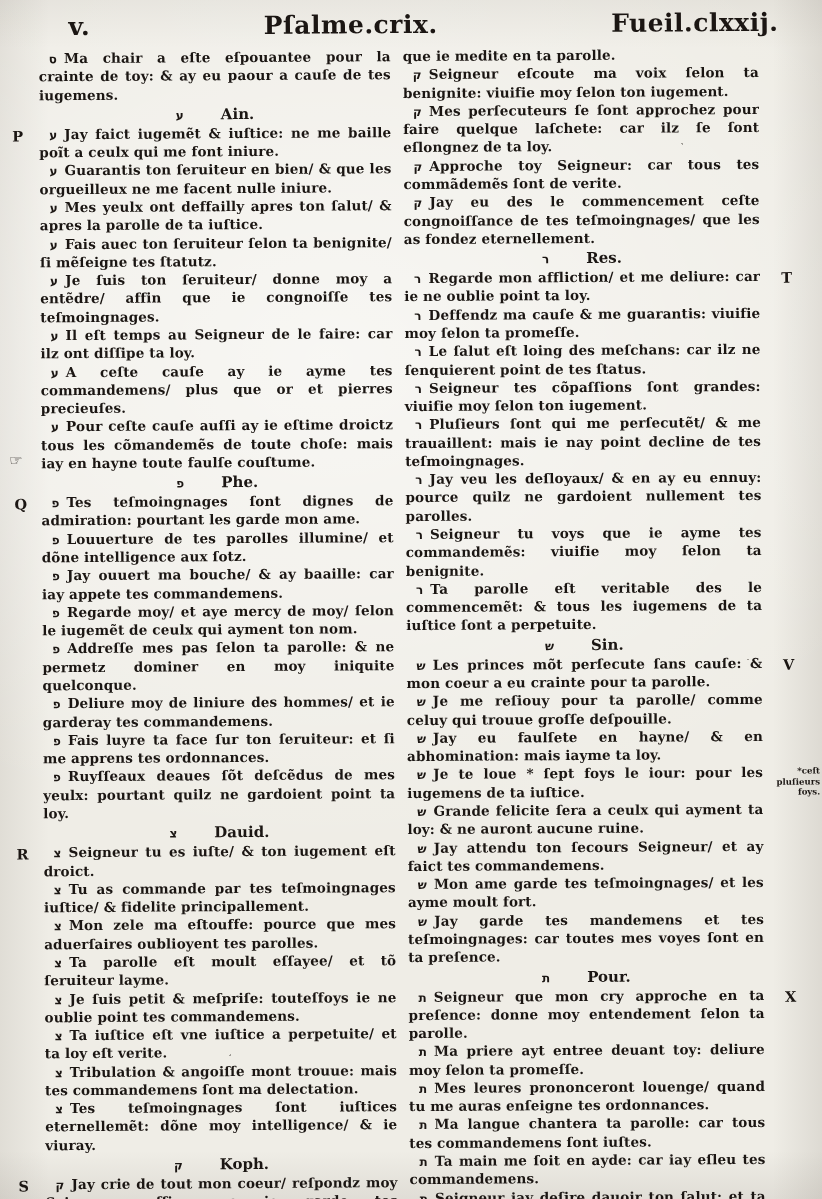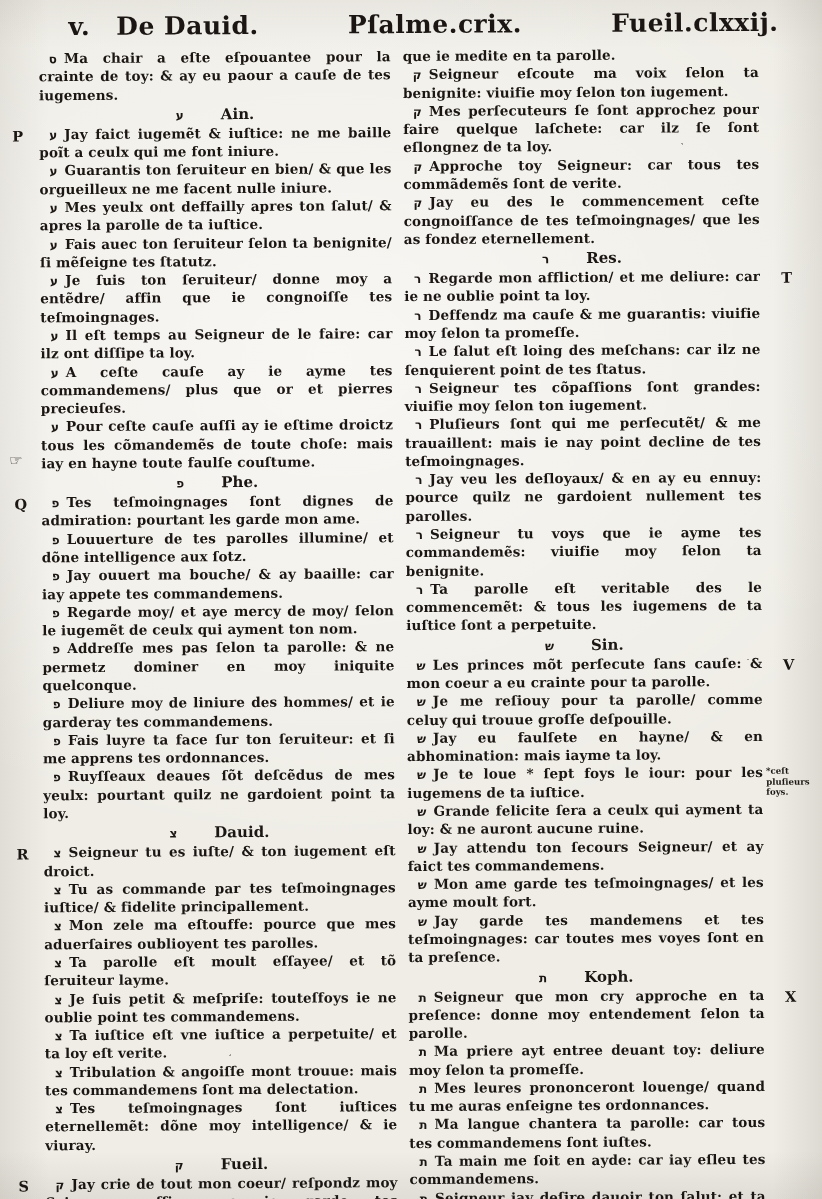--- a/index.html
+++ b/index.html
@@ -48,34 +48,33 @@
   .gl{
     position:absolute;font-weight:700;font-size:14.5px;text-indent:0;
     font-family:"DejaVu Serif","Liberation Serif",serif;
   }
   .gl.left{left:-27px;top:1px;}
   .gl.right{right:-32px;top:1px;}
   .gl.manicule{left:-32px;top:auto;bottom:2px;font-size:15px;
     font-family:"DejaVu Sans","Liberation Sans",sans-serif;}
   .mnote{
     position:absolute;right:-57px;top:3px;width:54px;
-    font-size:8.6px;line-height:1.2;font-weight:700;text-indent:0;text-align:left;
+    font-size:8.6px;line-height:1.2;font-weight:700;text-indent:0;text-align:right;
     letter-spacing:0;
   }
 </style>
 </head>
 <body>
 
 <div class="page">
   <div class="inner">
 
     <div class="rh">
       <span class="grp">
         <span>v.</span>
-        <span>De Dauid.</span>
       </span>
       <span>Pſalme.crix.</span>
       <span>Fueil.clxxij.</span>
     </div>
 
     <div class="columns">
       <div class="col left" id="col-left">
           <p class="verse"><span class="mark">ס</span><span>Ma chair a eſte eſpouantee pour la crainte de toy: &amp; ay eu paour a cauſe de tes iugemens.</span></p>
           <p class="heading"><span class="mark">ע</span><span>Ain.</span></p>
           <p class="verse"><span class="mark">ע</span><span>Jay faict iugemẽt &amp; iuſtice: ne me baille poĩt a ceulx qui me font iniure.</span><span class="gl left">P</span></p>
@@ -97,21 +96,21 @@
           <p class="verse"><span class="mark">פ</span><span>Ruyſſeaux deaues ſõt deſcẽdus de mes yeulx: pourtant quilz ne gardoient point ta loy.</span></p>
           <p class="heading"><span class="mark">צ</span><span>Dauid.</span></p>
           <p class="verse"><span class="mark">צ</span><span>Seigneur tu es iuſte/ &amp; ton iugement eſt droict.</span><span class="gl left">R</span></p>
           <p class="verse"><span class="mark">צ</span><span>Tu as commande par tes teſmoingnages iuſtice/ &amp; fidelite principallement.</span></p>
           <p class="verse"><span class="mark">צ</span><span>Mon zele ma eſtouffe: pource que mes aduerſaires oublioyent tes parolles.</span></p>
           <p class="verse"><span class="mark">צ</span><span>Ta parolle eſt moult eſſayee/ et tõ ſeruiteur layme.</span></p>
           <p class="verse"><span class="mark">צ</span><span>Je ſuis petit &amp; meſpriſe: touteſfoys ie ne oublie point tes commandemens.</span></p>
           <p class="verse"><span class="mark">צ</span><span>Ta iuſtice eſt vne iuſtice a perpetuite/ et ta loy eſt verite.</span></p>
           <p class="verse"><span class="mark">צ</span><span>Tribulation &amp; angoiſſe mont trouue: mais tes commandemens ſont ma delectation.</span></p>
           <p class="verse"><span class="mark">צ</span><span>Tes teſmoingnages ſont iuſtices eternellemẽt: dõne moy intelligence/ &amp; ie viuray.</span></p>
-          <p class="heading"><span class="mark">ק</span><span>Fueil.</span></p>
+          <p class="heading"><span class="mark">ק</span><span>Koph.</span></p>
           <p class="verse"><span class="mark">ק</span><span>Jay crie de tout mon coeur/ reſpondz moy Seigneur: affin que ie garde tes ordonnances.</span><span class="gl left">S</span></p>
         </div>
       <div class="col right" id="col-right">
       <p class="verse contin"><span>que ie medite en ta parolle.</span></p>
           <p class="verse"><span class="mark">ק</span><span>Seigneur eſcoute ma voix ſelon ta benignite: viuifie moy ſelon ton iugement.</span></p>
           <p class="verse"><span class="mark">ק</span><span>Mes perſecuteurs ſe ſont approchez pour faire quelque laſchete: car ilz ſe ſont eſlongnez de ta loy.</span></p>
           <p class="verse"><span class="mark">ק</span><span>Approche toy Seigneur: car tous tes commãdemẽs ſont de verite.</span></p>
           <p class="verse"><span class="mark">ק</span><span>Jay eu des le commencement ceſte congnoiſſance de tes teſmoingnages/ que les as fondez eternellement.</span></p>
           <p class="heading"><span class="mark">ר</span><span>Res.</span></p>
           <p class="verse"><span class="mark">ר</span><span>Regarde mon affliction/ et me deliure: car ie ne oublie point ta loy.</span><span class="gl right">T</span></p>
@@ -124,21 +123,21 @@
           <p class="verse"><span class="mark">ר</span><span>Ta parolle eſt veritable des le commencemẽt: &amp; tous les iugemens de ta iuſtice ſont a perpetuite.</span></p>
           <p class="heading"><span class="mark">ש</span><span>Sin.</span></p>
           <p class="verse"><span class="mark">ש</span><span>Les princes mõt perſecute ſans cauſe: &amp; mon coeur a eu crainte pour ta parolle.</span><span class="gl right">V</span></p>
           <p class="verse"><span class="mark">ש</span><span>Je me reſiouy pour ta parolle/ comme celuy qui trouue groſſe deſpouille.</span></p>
           <p class="verse"><span class="mark">ש</span><span>Jay eu faulſete en hayne/ &amp; en abhomination: mais iayme ta loy.</span></p>
           <p class="verse"><span class="mark">ש</span><span>Je te loue * ſept foys le iour: pour les iugemens de ta iuſtice.</span><span class="mnote">*ceſt pluſieurs foys.</span></p>
           <p class="verse"><span class="mark">ש</span><span>Grande felicite ſera a ceulx qui ayment ta loy: &amp; ne auront aucune ruine.</span></p>
           <p class="verse"><span class="mark">ש</span><span>Jay attendu ton ſecours Seigneur/ et ay faict tes commandemens.</span></p>
           <p class="verse"><span class="mark">ש</span><span>Mon ame garde tes teſmoingnages/ et les ayme moult fort.</span></p>
           <p class="verse"><span class="mark">ש</span><span>Jay garde tes mandemens et tes teſmoingnages: car toutes mes voyes ſont en ta preſence.</span></p>
-          <p class="heading"><span class="mark">ת</span><span>Koph.</span></p>
+          <p class="heading"><span class="mark">ת</span><span>Pour.</span></p>
           <p class="verse"><span class="mark">ת</span><span>Seigneur que mon cry approche en ta preſence: donne moy entendement ſelon ta parolle.</span><span class="gl right">X</span></p>
           <p class="verse"><span class="mark">ת</span><span>Ma priere ayt entree deuant toy: deliure moy ſelon ta promeſſe.</span></p>
           <p class="verse"><span class="mark">ת</span><span>Mes leures prononceront louenge/ quand tu me auras enſeigne tes ordonnances.</span></p>
           <p class="verse"><span class="mark">ת</span><span>Ma langue chantera ta parolle: car tous tes commandemens ſont iuſtes.</span></p>
           <p class="verse"><span class="mark">ת</span><span>Ta main me ſoit en ayde: car iay eſleu tes commandemens.</span></p>
           <p class="verse"><span class="mark">ת</span><span>Seigneur iay deſire dauoir ton ſalut: et ta loy ſont mes delectations.</span></p>
         </div>
     </div>
 
   </div>

